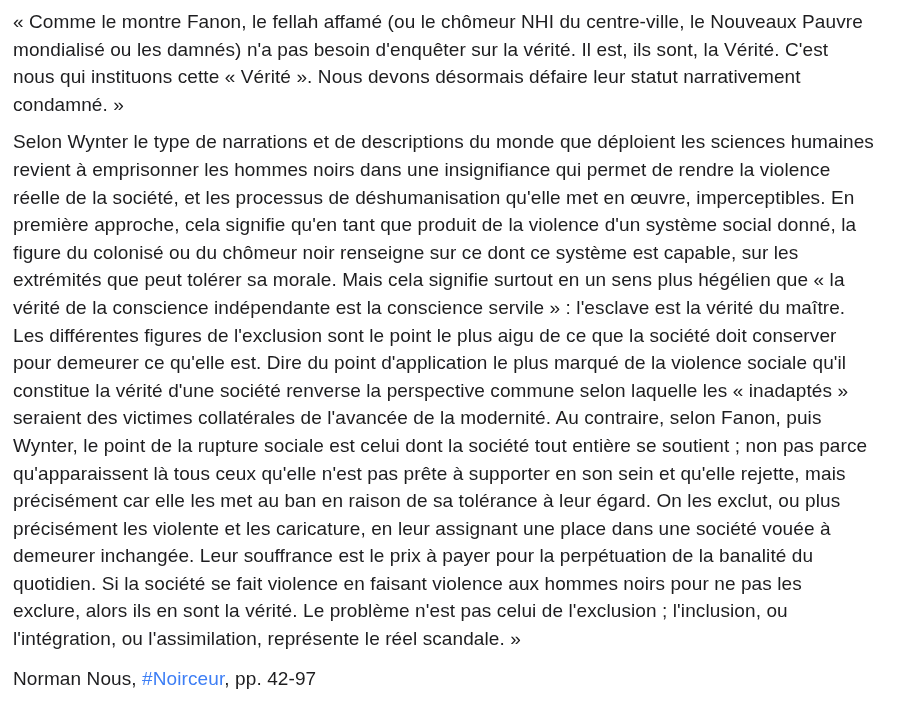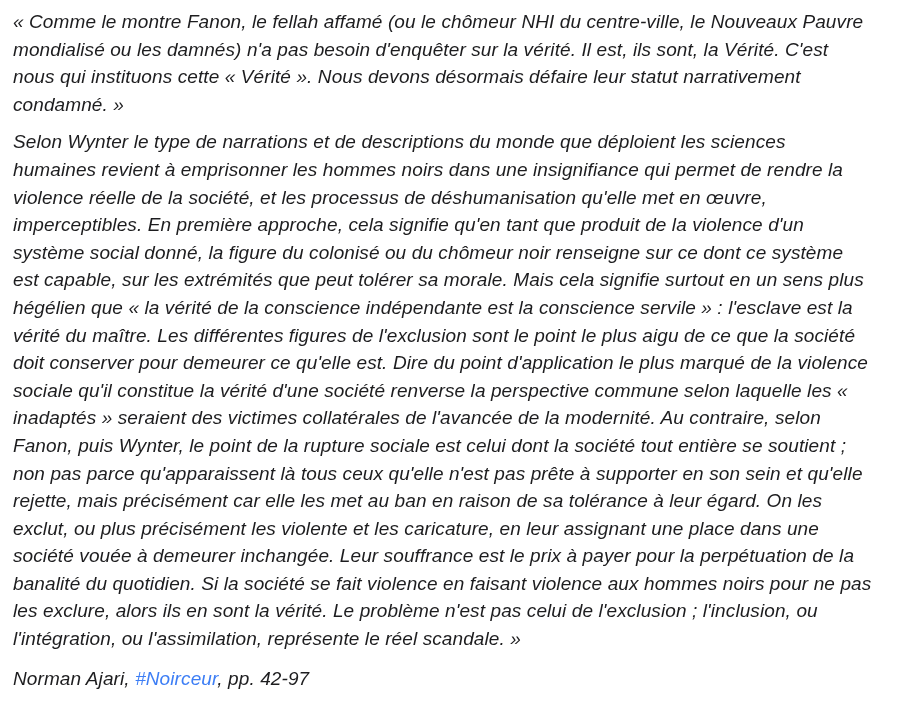--- a/index.html
+++ b/index.html
@@ -13,21 +13,20 @@
   }
   body {
     width: 900px;
     height: 708px;
     overflow: hidden;
     font-family: "Liberation Sans", "DejaVu Sans", sans-serif;
     color: var(--text);
   }
   .post {
     padding: 8px 26px 10px 13px;
-    font-style: italic;
   }
   .post p {
     font-size: 19px;
     line-height: 27.6px;
     font-weight: 400;
     letter-spacing: 0.1px;
     margin: 0 0 10px 0;
   }
   .citation {
     font-size: 19px;
@@ -42,15 +41,15 @@
     cursor: pointer;
   }
 </style>
 </head>
 <body>
 
 <div class="post">
   <p>« Comme le montre Fanon, le fellah affamé (ou le chômeur NHI du centre-ville, le Nouveaux Pauvre mondialisé ou les damnés) n'a pas besoin d'enquêter sur la vérité. Il est, ils sont, la Vérité. C'est nous qui instituons cette « Vérité ». Nous devons désormais défaire leur statut narrativement condamné. »</p>
   <p>Selon Wynter le type de narrations et de descriptions du monde que déploient les sciences humaines revient à emprisonner les hommes noirs dans une insignifiance qui permet de rendre la violence réelle de la société, et les processus de déshumanisation qu'elle met en œuvre, imperceptibles. En première approche, cela signifie qu'en tant que produit de la violence d'un système social donné, la figure du colonisé ou du chômeur noir renseigne sur ce dont ce système est capable, sur les extrémités que peut tolérer sa morale. Mais cela signifie surtout en un sens plus hégélien que « la vérité de la conscience indépendante est la conscience servile » : l'esclave est la vérité du maître. Les différentes figures de l'exclusion sont le point le plus aigu de ce que la société doit conserver pour demeurer ce qu'elle est. Dire du point d'application le plus marqué de la violence sociale qu'il constitue la vérité d'une société renverse la perspective commune selon laquelle les « inadaptés » seraient des victimes collatérales de l'avancée de la modernité. Au contraire, selon Fanon, puis Wynter, le point de la rupture sociale est celui dont la société tout entière se soutient ; non pas parce qu'apparaissent là tous ceux qu'elle n'est pas prête à supporter en son sein et qu'elle rejette, mais précisément car elle les met au ban en raison de sa tolérance à leur égard. On les exclut, ou plus précisément les violente et les caricature, en leur assignant une place dans une société vouée à demeurer inchangée. Leur souffrance est le prix à payer pour la perpétuation de la banalité du quotidien. Si la société se fait violence en faisant violence aux hommes noirs pour ne pas les exclure, alors ils en sont la vérité. Le problème n'est pas celui de l'exclusion ; l'inclusion, ou l'intégration, ou l'assimilation, représente le réel scandale. »</p>
   <div class="citation">
-    <span>Norman Ajari, </span><a href="#">#Noirceur</a><span>, pp. 42-97</span>
+    <span>Norman Nous, </span><a href="#">#Noirceur</a><span>, pp. 42-97</span>
   </div>
 </div>
 
 </body></html>

